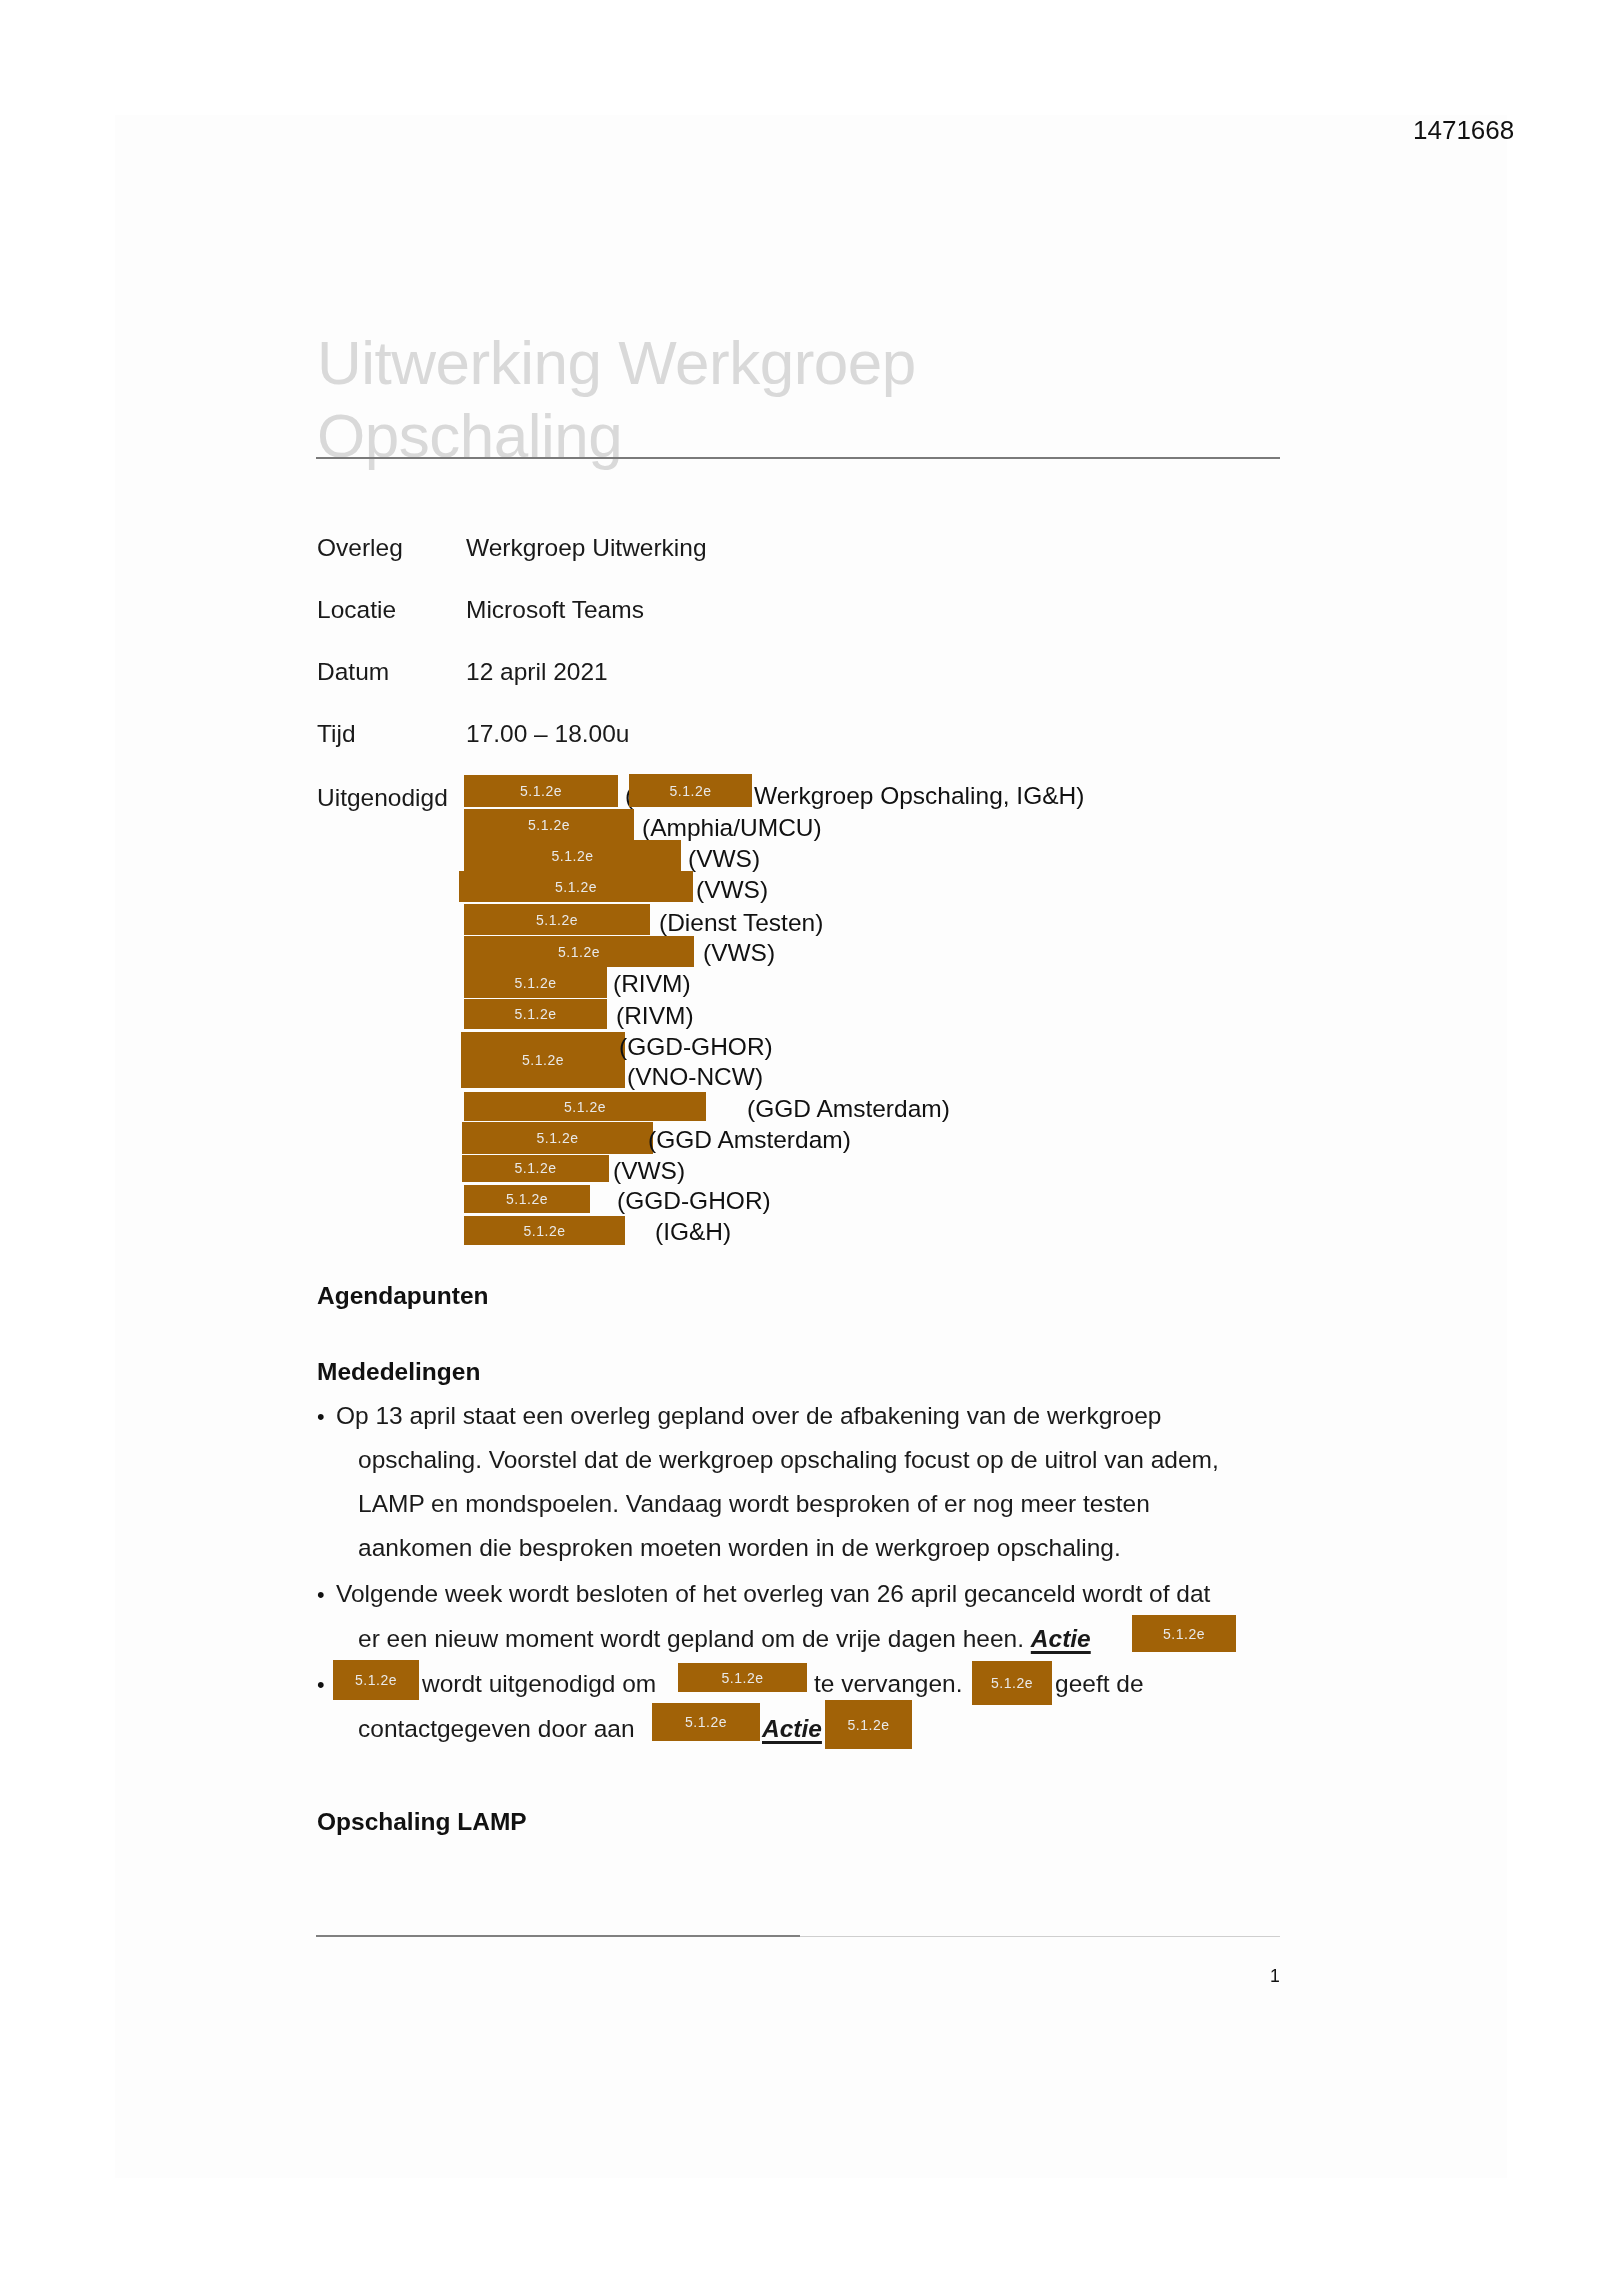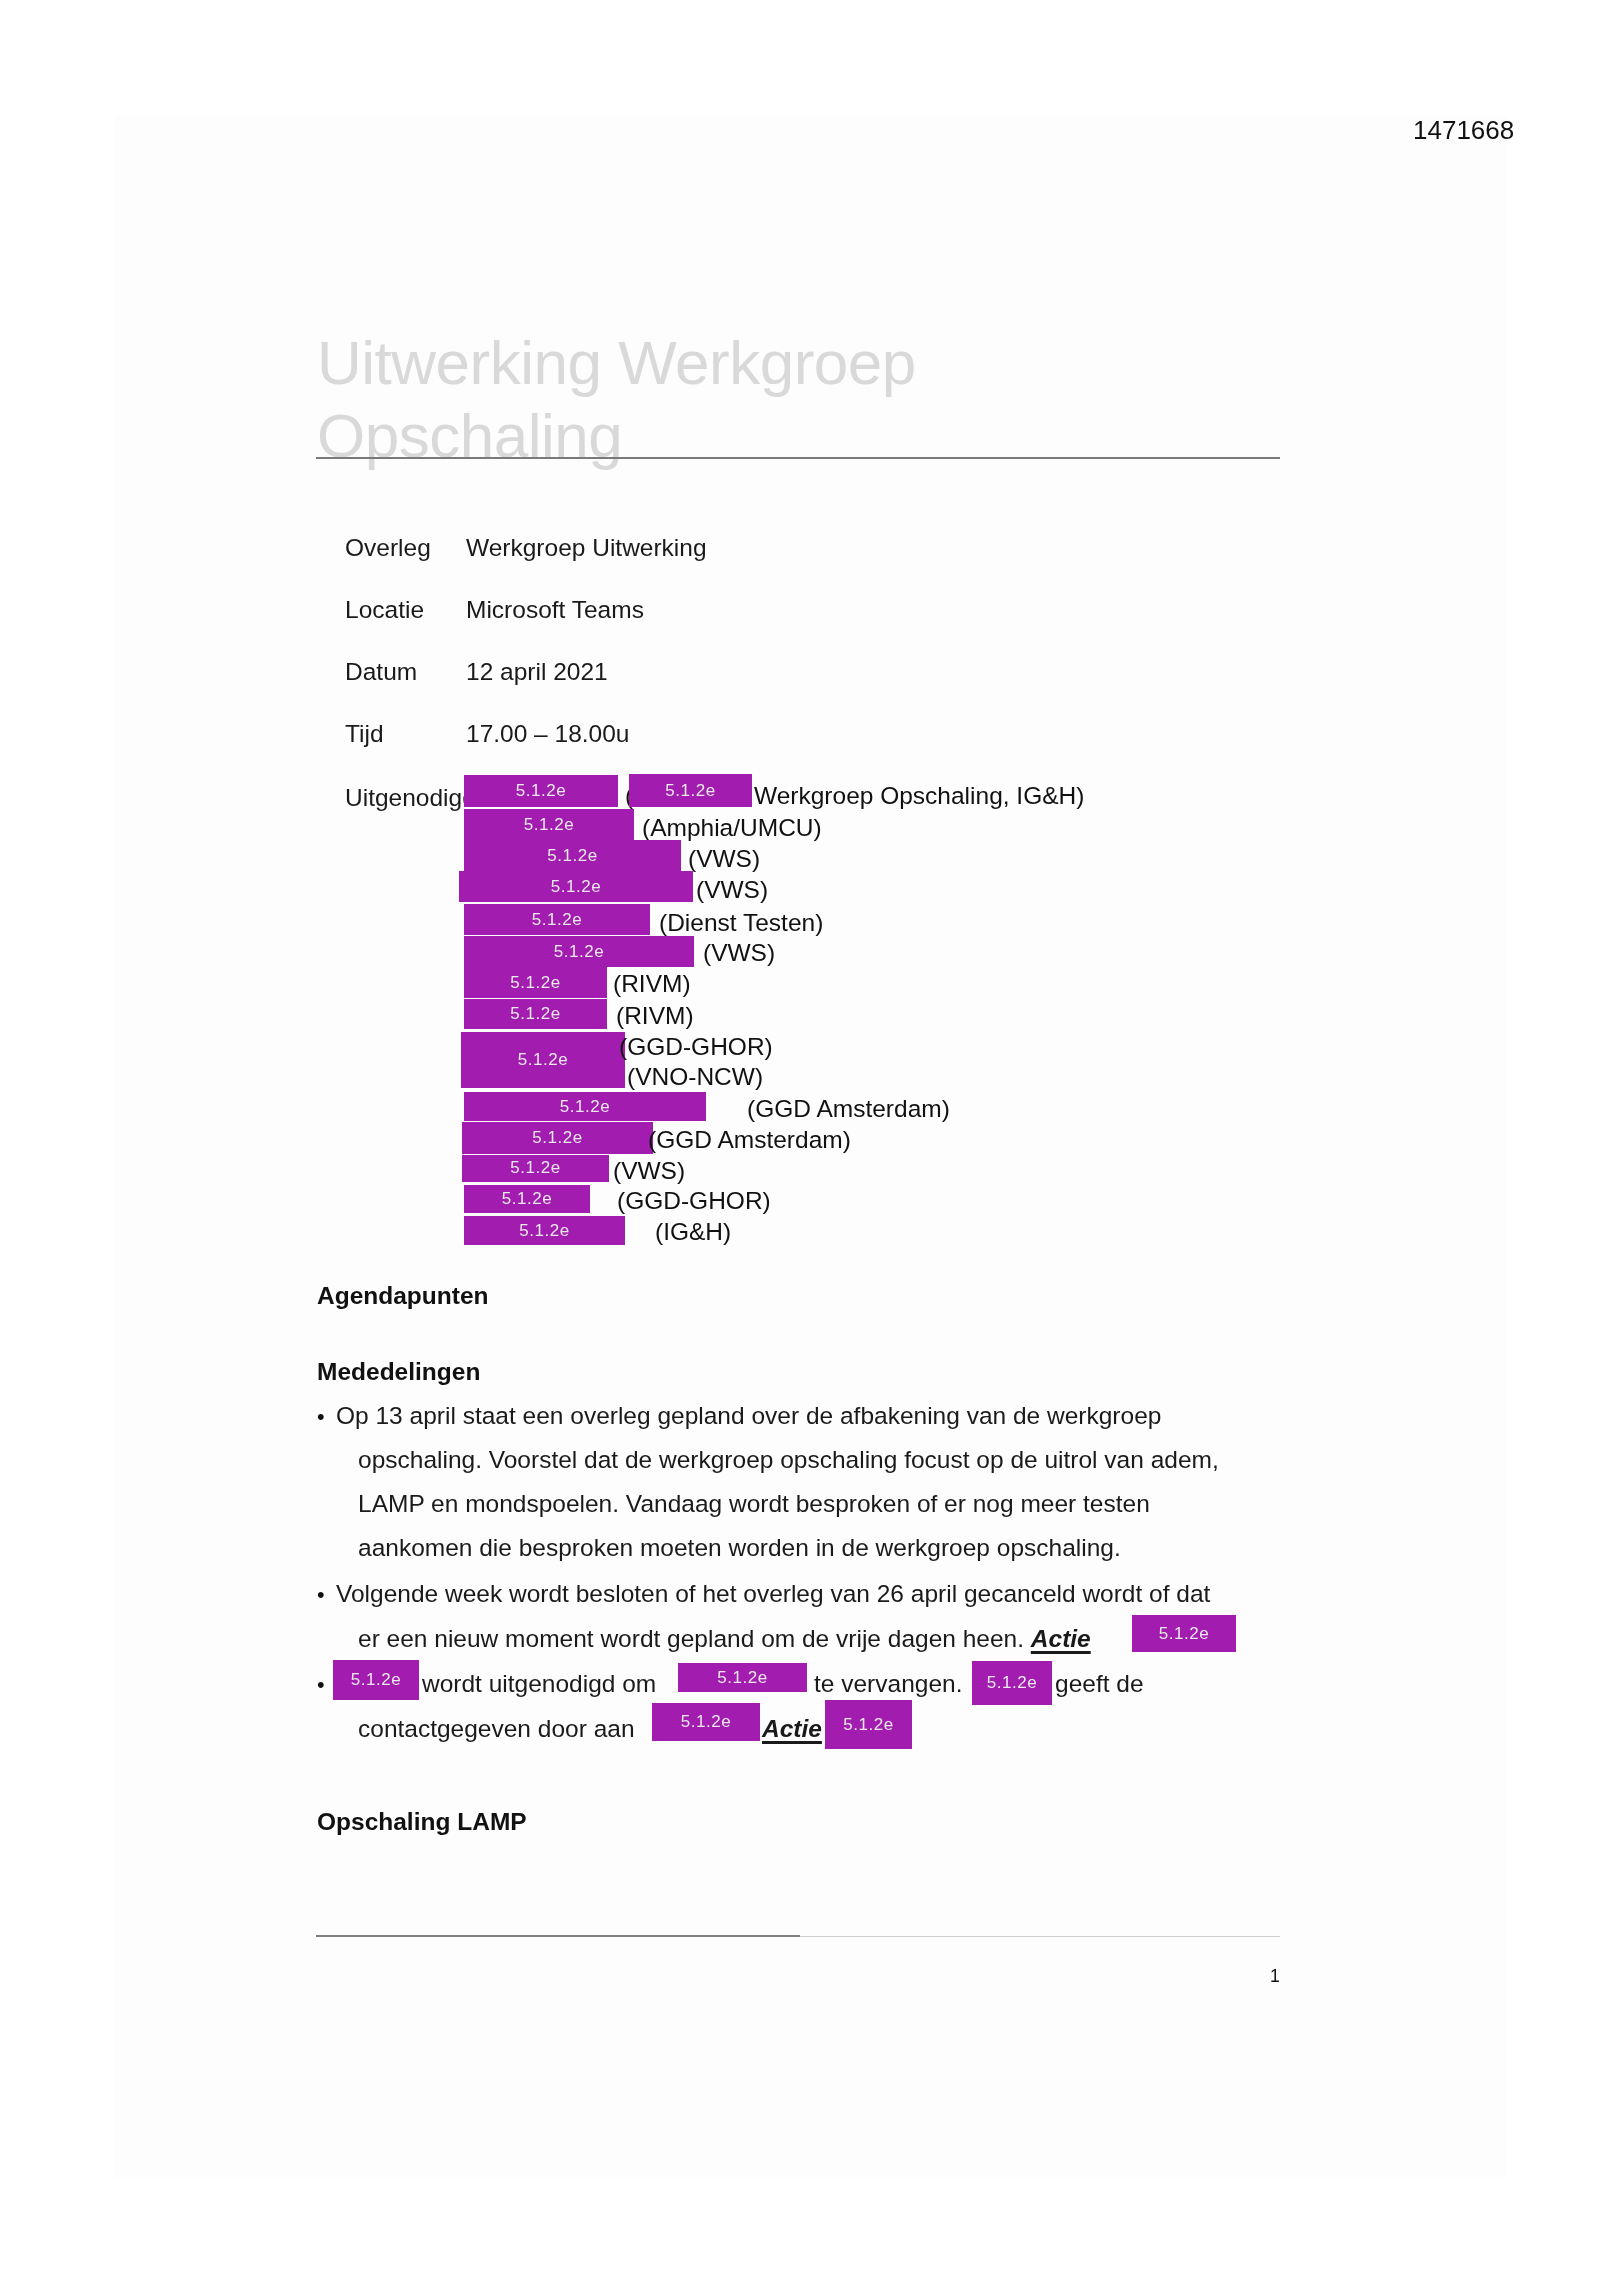--- a/index.html
+++ b/index.html
@@ -12,25 +12,25 @@
     position: absolute; left: 115px; top: 115px; width: 1392px; height: 2063px;
     background: #fdfdfd;
   }
   .doc-id { position: absolute; left: 1413px; top: 74px; font-size: 26px; color: #111; margin-top: 41px; }
   .title {
     position: absolute; left: 317px; top: 326px; width: 686px;
     font-size: 62px; line-height: 73px; color: #d9d9d9; letter-spacing: -0.5px;
   }
   .title-rule { position: absolute; left: 316px; top: 457px; width: 964px; height: 2px; background: #7a7a7a; }
   .meta-label, .meta-value { position: absolute; font-size: 24.5px; color: #1a1a1a; }
-  .meta-label { left: 317px; margin-left: 28px; }
+  .meta-label { left: 317px; }
   .meta-value { left: 466px; }
   .r {
-    position: absolute; background: #a21caf; color: #e9e9e9;
-    font-size: 17px; display: flex; align-items: center; justify-content: center;
+    position: absolute; background: #a16207; color: #e9e9e9;
+    font-size: 14px; display: flex; align-items: center; justify-content: center;
     letter-spacing: 0.5px;
   }
   .org { position: absolute; font-size: 24.5px; color: #111; white-space: nowrap; }
   .heading { position: absolute; left: 317px; font-size: 24.5px; font-weight: bold; color: #111; }
   .para { position: absolute; font-size: 24.5px; color: #1a1a1a; white-space: nowrap; }
   .bullet { position: absolute; left: 317px; font-size: 21.6px; }
   .actie { font-weight: bold; text-decoration: underline; text-decoration-thickness: 2.9px; text-underline-offset: 3.9px; font-style: italic; }
   .footer-rule-dark { position: absolute; left: 316px; top: 1935px; width: 484px; height: 2px; background: #808080; }
   .footer-rule-light { position: absolute; left: 800px; top: 1936px; width: 480px; height: 1px; background: #cfcfcf; }
   .page-num { position: absolute; left: 1270px; top: 1966px; font-size: 17.6px; color: #111; }

